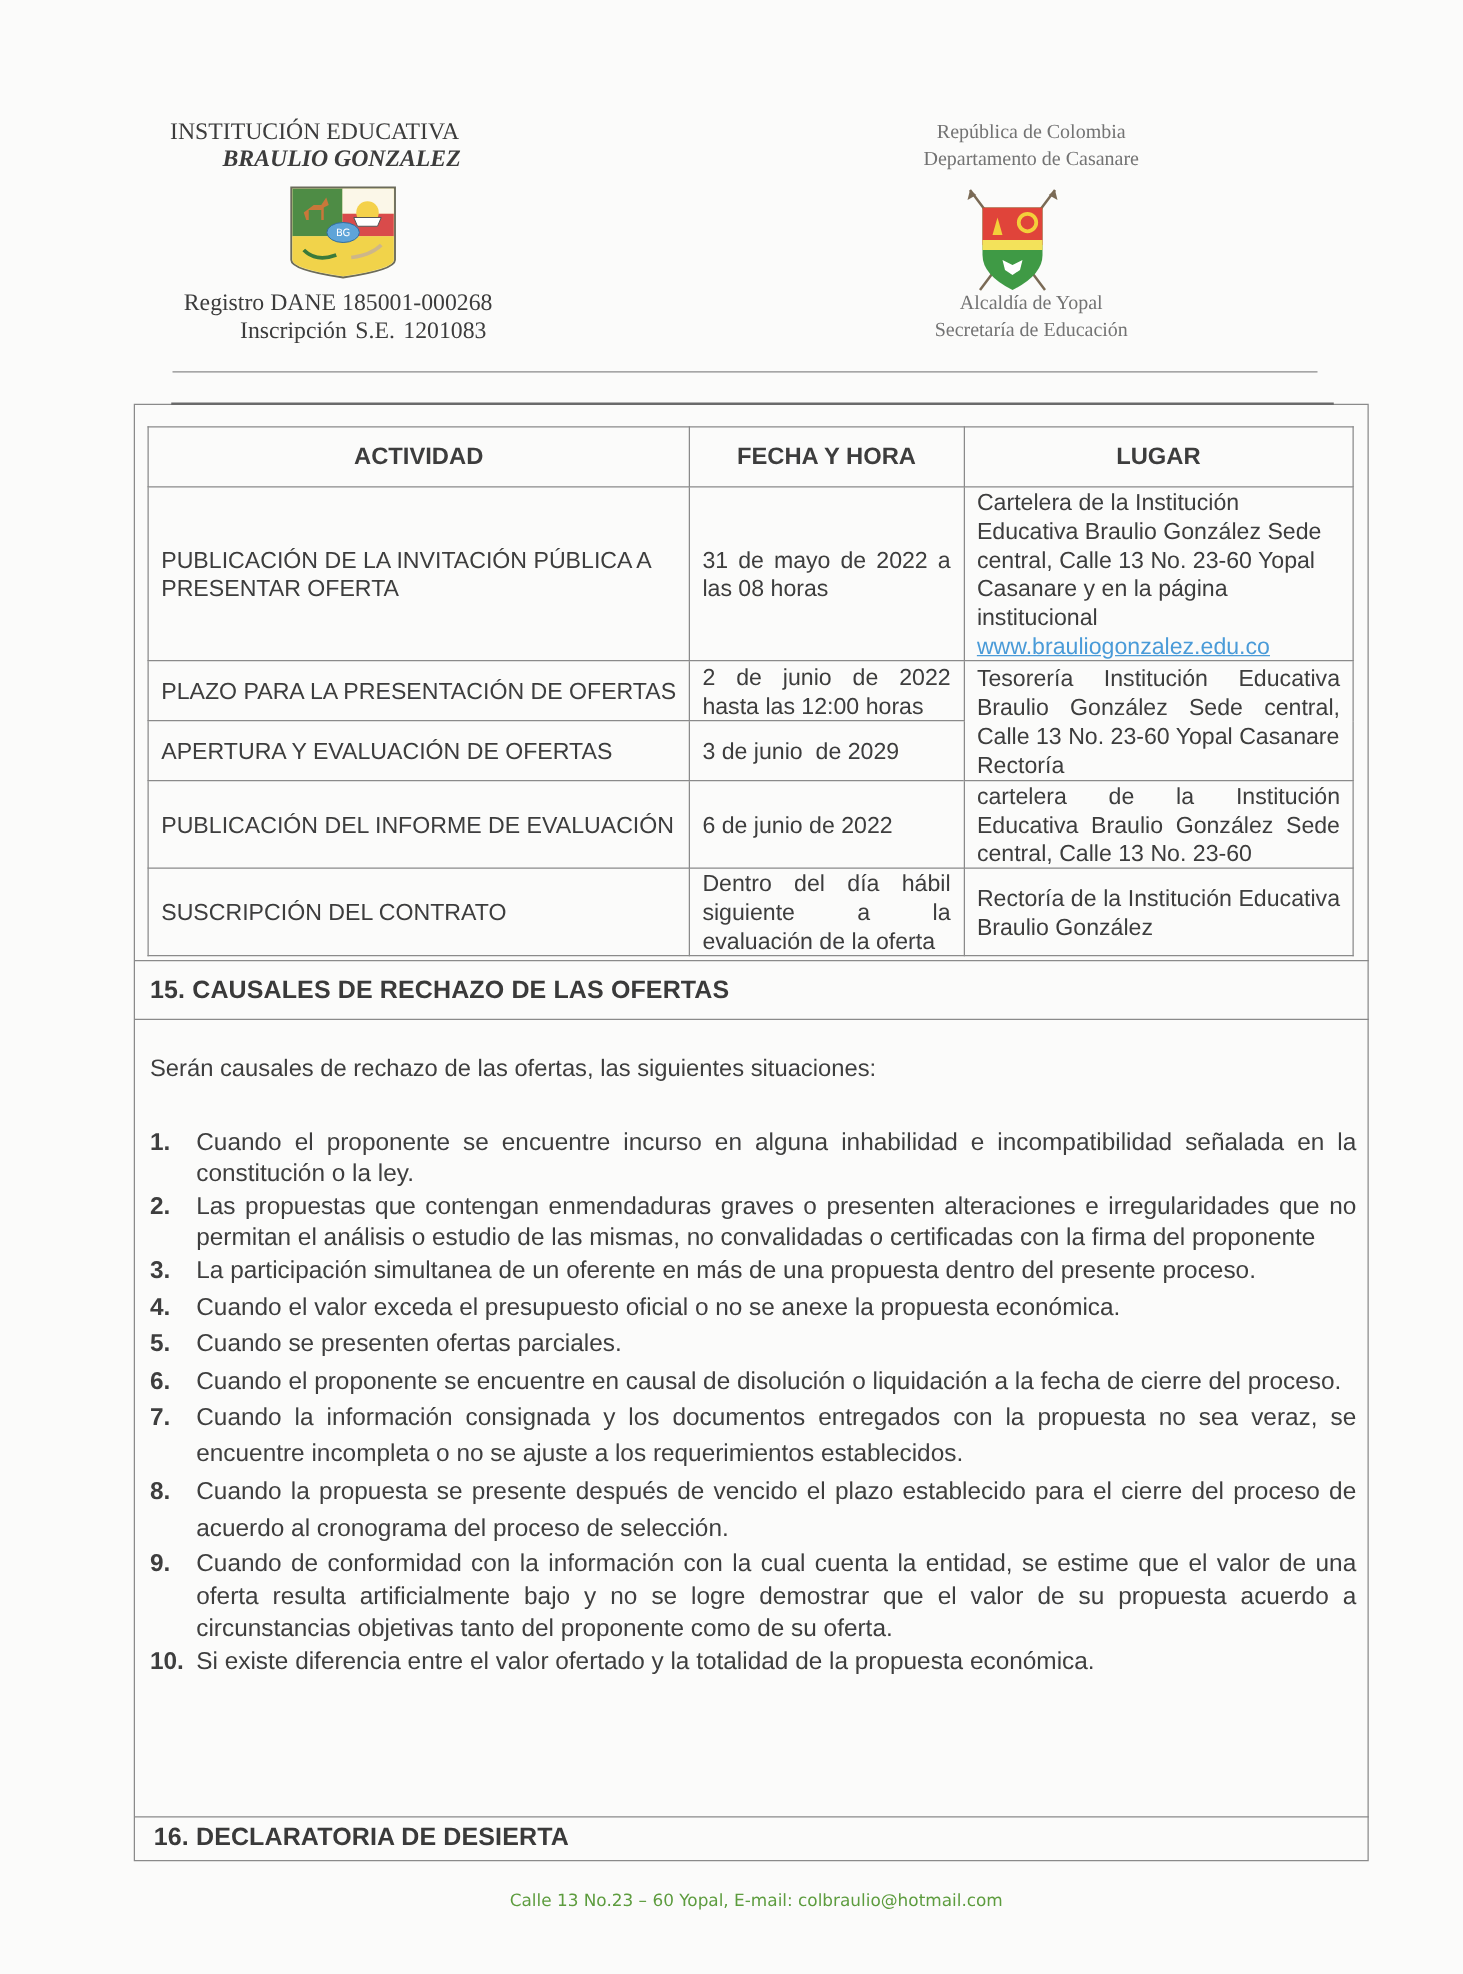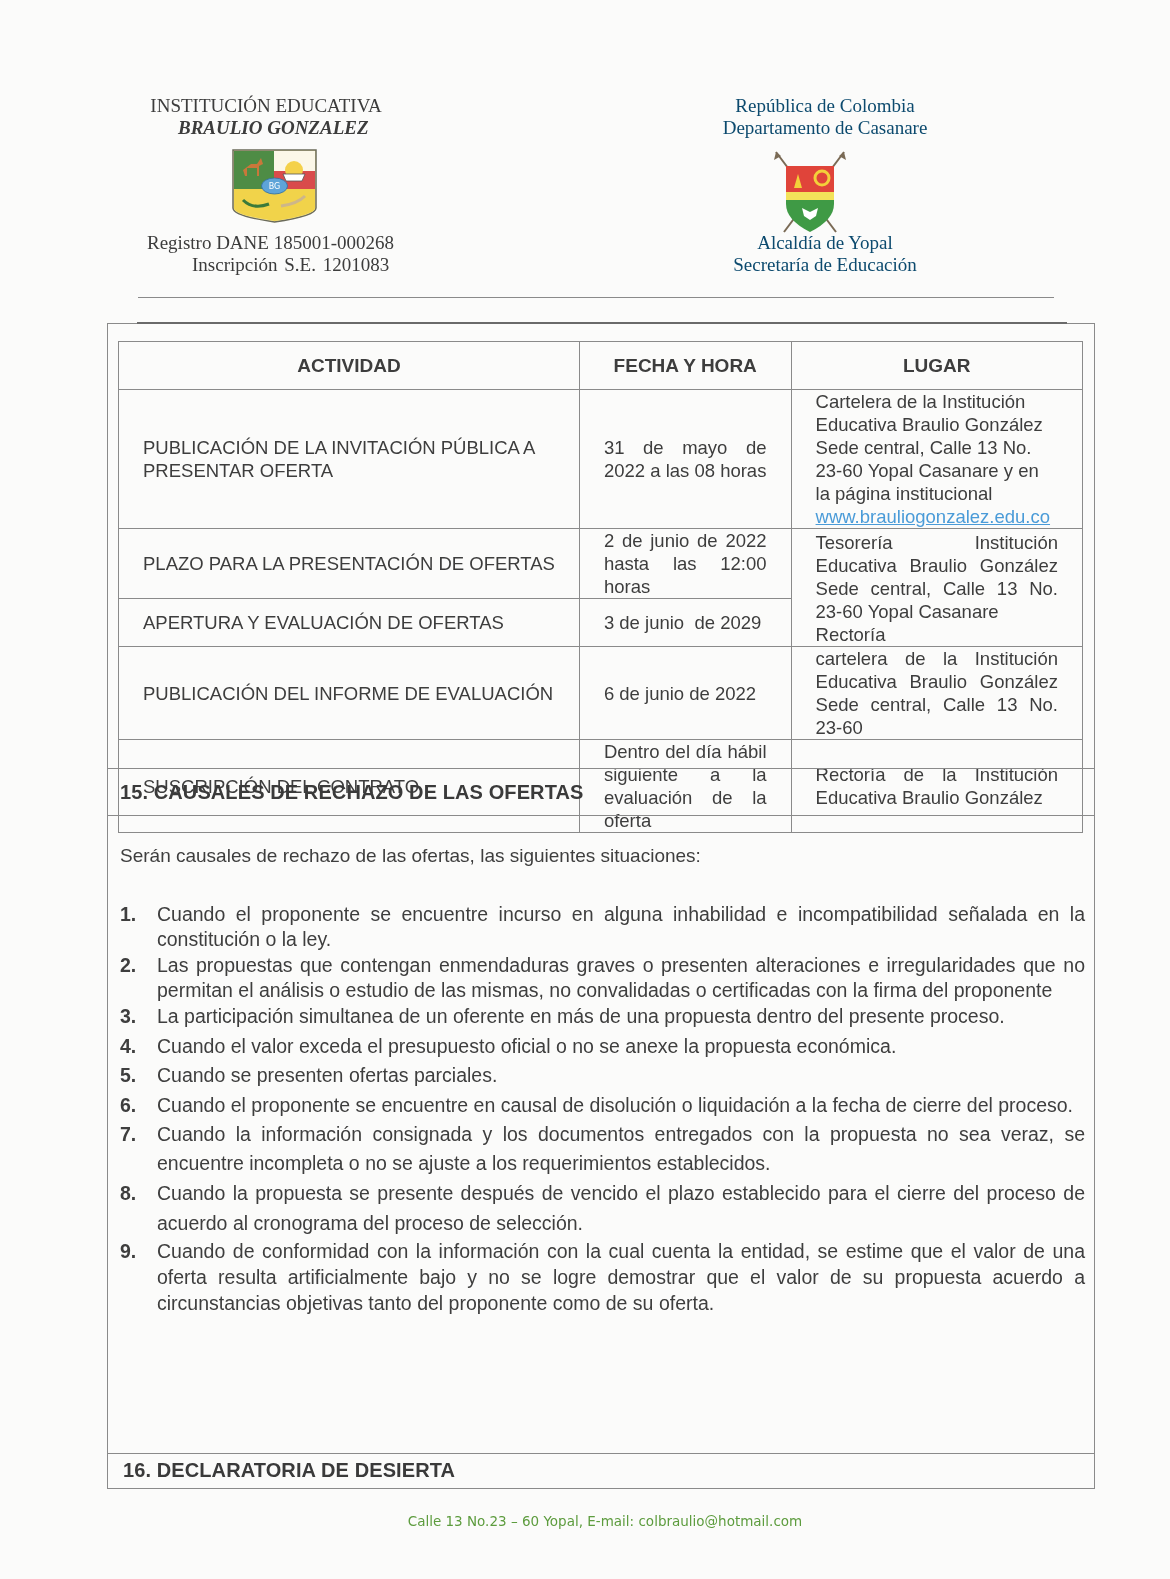--- a/index.html
+++ b/index.html
@@ -3,43 +3,43 @@
   <meta charset="utf-8">
   <style>
     * { box-sizing: border-box; margin: 0; padding: 0; }
     html, body { width: 1170px; height: 1579px; background: #fbfbfa; overflow: hidden; }
     body { position: relative; color: #3a3a3a; font-family: "Liberation Sans", sans-serif; }
 
     .serif { font-family: "Liberation Serif", serif; }
 
     
     .hdr-left { position: absolute; left: 136px; top: 95px; width: 260px; font-size: 19px; line-height: 22px; color: #3c3c3c; }
-    .hdr-left .l1 { text-align: center; }
+    .hdr-left .l1 { text-align: left; }
     .hdr-left .l2 { font-weight: bold; font-style: italic; padding-left: 42px; }
     .hdr-left .reg1 { position: absolute; left: 11px; top: 137px; white-space: nowrap; }
     .hdr-left .reg2 { position: absolute; left: 56px; top: 159px; white-space: nowrap; word-spacing: 2px; }
 
-    .hdr-right { position: absolute; left: 700px; top: 95px; width: 250px; font-size: 19px; line-height: 22px; color: #0c4a6e; text-align: center; }
+    .hdr-right { position: absolute; left: 700px; top: 95px; width: 250px; font-size: 16px; line-height: 22px; color: #737373; text-align: center; }
     .hdr-right .bot1 { position: absolute; left: 0; width: 250px; top: 137px; }
     .hdr-right .bot2 { position: absolute; left: 0; width: 250px; top: 159px; }
 
     .logo-left { position: absolute; left: 231px; top: 148px; width: 87px; height: 76px; }
     .logo-right { position: absolute; left: 770px; top: 148px; width: 80px; height: 88px; }
 
     .hr1 { position: absolute; left: 138px; top: 297px; width: 916px; border-top: 1.5px solid #8a8a8a; }
 
     
     .frame { position: absolute; left: 107px; top: 323px; width: 988px; height: 1166px; border: 1.5px solid #8a8a8a; }
     .frame-topline { position: absolute; left: 137px; top: 322px; width: 930px; border-top: 2px solid #6a6a6a; }
 
     
     table.sched { position: absolute; left: 118px; top: 341px; width: 965px; border-collapse: collapse; font-size: 18.5px; color: #3d3d3d; }
     table.sched th, table.sched td { border: 1.5px solid #8a8a8a; vertical-align: middle; }
     table.sched th { height: 48px; font-weight: bold; text-align: center; font-size: 19px; }
-    table.sched td { padding: 0 24px; line-height: 23px; }
+    table.sched td { padding: 0 10px; line-height: 23px; }
     .c1 { width: 315px; }
     .c2 { width: 270px; }
     .c3 { width: 380px; }
     .just { text-align: justify; text-align-last: left; }
     .link { color: #4a9bd8; text-decoration: underline; margin-top: 10px; }
 
     
     .sec-line { position: absolute; left: 108px; width: 987px; border-top: 1.5px solid #8a8a8a; }
     .sec-title { position: absolute; left: 120px; font-weight: bold; font-size: 20px; color: #3a3a3a; letter-spacing: 0.1px; }
 
@@ -184,18 +184,22 @@
     <span class="txt">Cuando la información consignada y los documentos entregados con la propuesta no sea veraz, se encuentre incompleta o no se ajuste a los requerimientos establecidos.</span>
   </li>
   <li style="line-height:30px">
     <span class="num">8.</span>
     <span class="txt">Cuando la propuesta se presente después de vencido el plazo establecido para el cierre del proceso de acuerdo al cronograma del proceso de selección.</span>
   </li>
   <li style="line-height:26px">
     <span class="num">9.</span>
     <span class="txt">Cuando de conformidad con la información con la cual cuenta la entidad, se estime que el valor de una oferta resulta artificialmente bajo y no se logre demostrar que el valor de su propuesta acuerdo a circunstancias objetivas tanto del proponente como de su oferta.</span>
   </li>
+  <li style="line-height:26px">
+    <span class="num">10.</span>
+    <span class="txt">Si existe diferencia entre el valor ofertado y la totalidad de la propuesta económica.</span>
+  </li>
 </ol>
 
 <div class="sec-line" style="top:1453px"></div>
 <div class="sec-title" style="top:1459px; left:123px">16. DECLARATORIA DE DESIERTA</div>
 
 <div class="footer">Calle 13 No.23 – 60  Yopal, E-mail: colbraulio@hotmail.com</div>
 
 </body></html>

